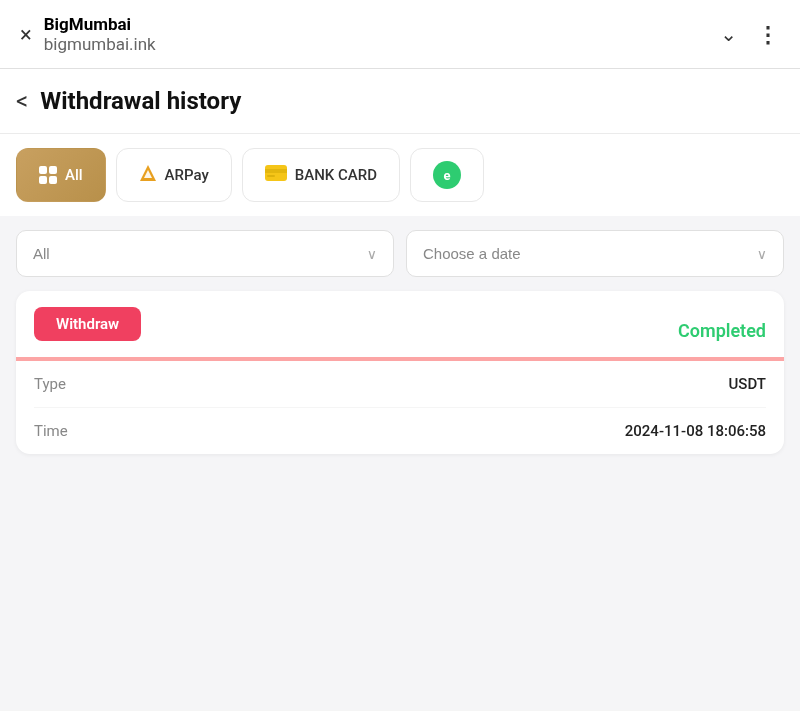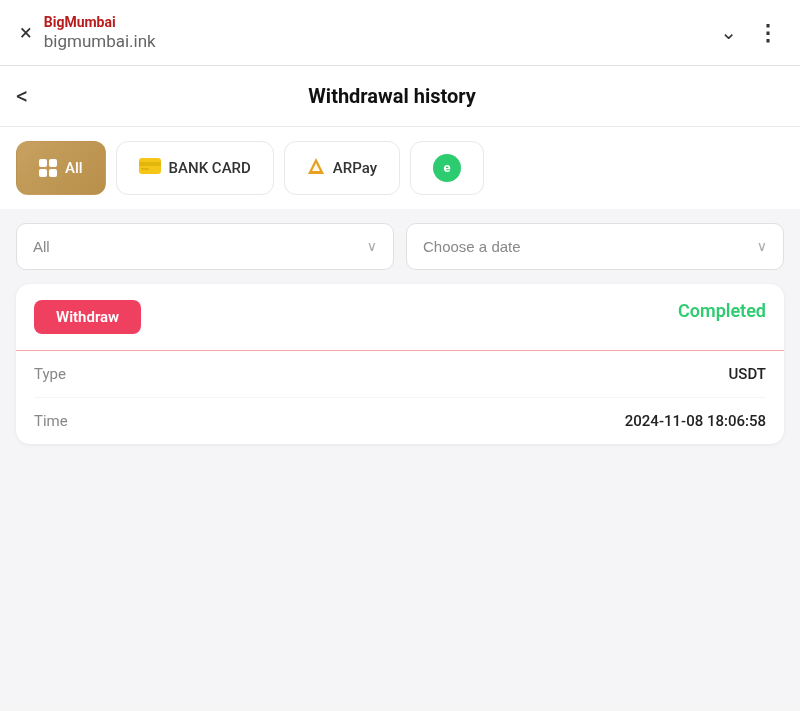--- a/index.html
+++ b/index.html
@@ -39,23 +39,23 @@
       font-weight: 400;
       cursor: pointer;
     }
 
     .site-info {
       display: flex;
       flex-direction: column;
     }
 
     .site-title {
-      font-size: 14px;
+      font-size: 17px;
       font-weight: 700;
-      color: #b91c1c;
+      color: #000000;
       line-height: 1.2;
     }
 
     .site-url {
       font-size: 17px;
       color: #666;
     }
 
     .browser-bar-right {
       display: flex;
@@ -94,25 +94,25 @@
 
     .back-arrow {
       font-size: 24px;
       color: #333;
       margin-right: 12px;
       cursor: pointer;
       line-height: 1;
     }
 
     .page-title {
-      font-size: 20px;
+      font-size: 24px;
       font-weight: 700;
       color: #111;
       flex: 1;
-      text-align: center;
+      text-align: left;
       margin-right: 36px;
     }
 
     
     .filter-tabs {
       display: flex;
       background: #ffffff;
       padding: 14px 16px;
       gap: 10px;
       overflow-x: auto;
@@ -203,24 +203,24 @@
       background: #fff;
       border-radius: 14px;
       margin: 0 16px 16px;
       padding: 0;
       overflow: hidden;
       box-shadow: 0 1px 4px rgba(0,0,0,0.06);
     }
 
     .transaction-header {
       display: flex;
-      align-items: flex-start;
+      align-items: flex-end;
       justify-content: space-between;
       padding: 16px 18px;
-      border-bottom: 1px solid #fca5a5;
+      border-bottom: 4px solid #fca5a5;
     }
 
     .withdraw-badge {
       background: #f04060;
       color: #fff;
       font-size: 15px;
       font-weight: 600;
       padding: 8px 22px;
       border-radius: 8px;
     }
@@ -291,44 +291,44 @@
   <div class="filter-tabs">
 
     <div class="tab active">
       <span class="tab-icon-all">
         <span></span>
           <span></span>
           <span></span>
           <span></span>
       </span>
       <span>All</span>
+    </div>
+
+    <div class="tab">
+      <span style="display:inline-block;">
+        <svg width="18" height="18" viewBox="0 0 18 18" fill="none">
+          <polygon points="9,1 17,17 1,17" fill="#e8a020"></polygon>
+          <polygon points="9,6 13,14 5,14" fill="#fff" opacity="0.9"></polygon>
+        </svg>
+      </span>
+      <span>ARPay</span>
     </div>
 
     <div class="tab">
       <span style="display:inline-block;">
         <svg width="22" height="16" viewBox="0 0 22 16" fill="none">
           <rect width="22" height="16" rx="3" fill="#f5c518"></rect>
           <rect y="4" width="22" height="4" fill="#c8a000" opacity="0.4"></rect>
           <rect x="2" y="10" width="8" height="2" rx="1" fill="#c8a000" opacity="0.5"></rect>
         </svg>
       </span>
       <span>BANK CARD</span>
     </div>
 
     <div class="tab">
-      <span style="display:inline-block;">
-        <svg width="18" height="18" viewBox="0 0 18 18" fill="none">
-          <polygon points="9,1 17,17 1,17" fill="#e8a020"></polygon>
-          <polygon points="9,6 13,14 5,14" fill="#fff" opacity="0.9"></polygon>
-        </svg>
-      </span>
-      <span>ARPay</span>
-    </div>
-
-    <div class="tab">
       <span class="tab-icon-third">e</span>
     </div>
 
   </div>
 
   <div class="dropdowns-row">
     <button class="dropdown-btn">
       <span>All</span>
       <span class="dropdown-chevron">∨</span>
     </button>

